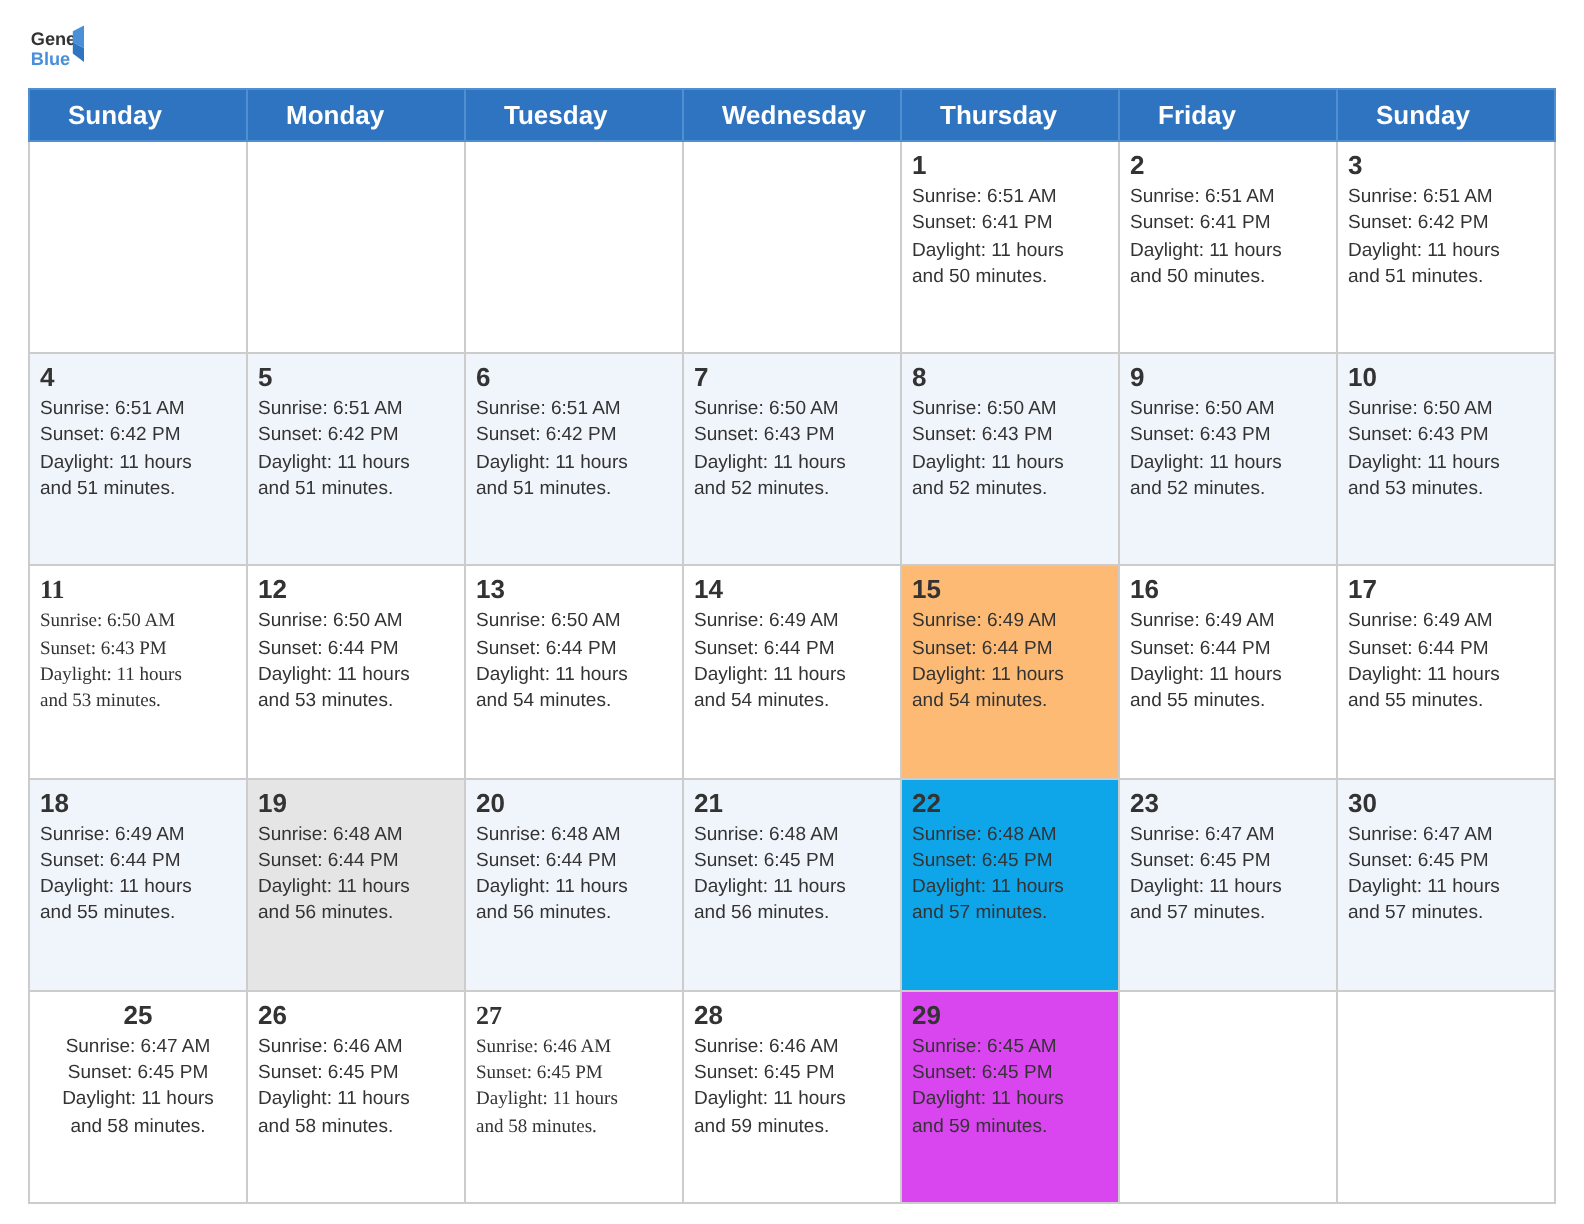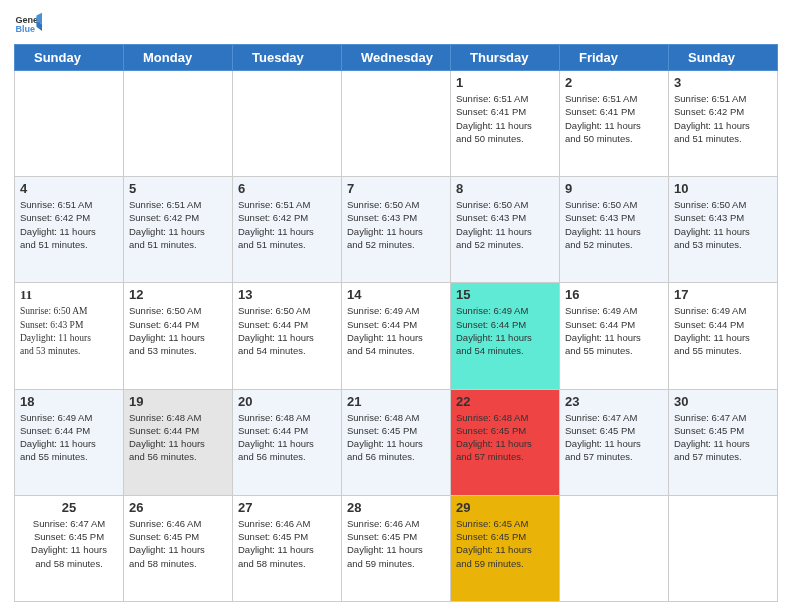--- a/index.html
+++ b/index.html
@@ -226,21 +226,21 @@
 Daylight: 11 hours
 and 54 minutes.</div>
           </td>
           <td style="background: rgb(255, 255, 255);">
             <span class="day-num">14</span>
             <div class="day-info" style="white-space: pre-line;">Sunrise: 6:49 AM
 Sunset: 6:44 PM
 Daylight: 11 hours
 and 54 minutes.</div>
           </td>
-          <td style="background: #5eead4; margin-top: 25px;">
+          <td style="background: #fdba74; margin-top: 25px;">
             <span class="day-num">15</span>
             <div class="day-info" style="white-space: pre-line;">Sunrise: 6:49 AM
 Sunset: 6:44 PM
 Daylight: 11 hours
 and 54 minutes.</div>
           </td>
           <td style="background: rgb(255, 255, 255);">
             <span class="day-num">16</span>
             <div class="day-info" style="white-space: pre-line;">Sunrise: 6:49 AM
 Sunset: 6:44 PM
@@ -277,21 +277,21 @@
 Daylight: 11 hours
 and 56 minutes.</div>
           </td>
           <td style="background: rgb(240, 245, 251);">
             <span class="day-num">21</span>
             <div class="day-info" style="white-space: pre-line;">Sunrise: 6:48 AM
 Sunset: 6:45 PM
 Daylight: 11 hours
 and 56 minutes.</div>
           </td>
-          <td style="background: #ef4444;">
+          <td style="background: #0ea5e9;">
             <span class="day-num">22</span>
             <div class="day-info" style="white-space: pre-line;">Sunrise: 6:48 AM
 Sunset: 6:45 PM
 Daylight: 11 hours
 and 57 minutes.</div>
           </td>
           <td style="background: rgb(240, 245, 251);">
             <span class="day-num">23</span>
             <div class="day-info" style="white-space: pre-line;">Sunrise: 6:47 AM
 Sunset: 6:45 PM
@@ -314,35 +314,35 @@
 Daylight: 11 hours
 and 58 minutes.</div>
           </td>
           <td style="background: rgb(255, 255, 255);">
             <span class="day-num">26</span>
             <div class="day-info" style="white-space: pre-line;">Sunrise: 6:46 AM
 Sunset: 6:45 PM
 Daylight: 11 hours
 and 58 minutes.</div>
           </td>
-          <td style="background: rgb(255, 255, 255);">
+          <td style="background: rgb(255, 255, 255); font-family: Liberation Serif, serif;">
             <span class="day-num">27</span>
             <div class="day-info" style="white-space: pre-line;">Sunrise: 6:46 AM
 Sunset: 6:45 PM
 Daylight: 11 hours
 and 58 minutes.</div>
           </td>
           <td style="background: rgb(255, 255, 255);">
             <span class="day-num">28</span>
             <div class="day-info" style="white-space: pre-line;">Sunrise: 6:46 AM
 Sunset: 6:45 PM
 Daylight: 11 hours
 and 59 minutes.</div>
           </td>
-          <td style="background: #eab308;">
+          <td style="background: #d946ef;">
             <span class="day-num">29</span>
             <div class="day-info" style="white-space: pre-line;">Sunrise: 6:45 AM
 Sunset: 6:45 PM
 Daylight: 11 hours
 and 59 minutes.</div>
           </td>
           <td class="empty-cell"></td>
           <td class="empty-cell"></td>
         </tr>
       </tbody>

